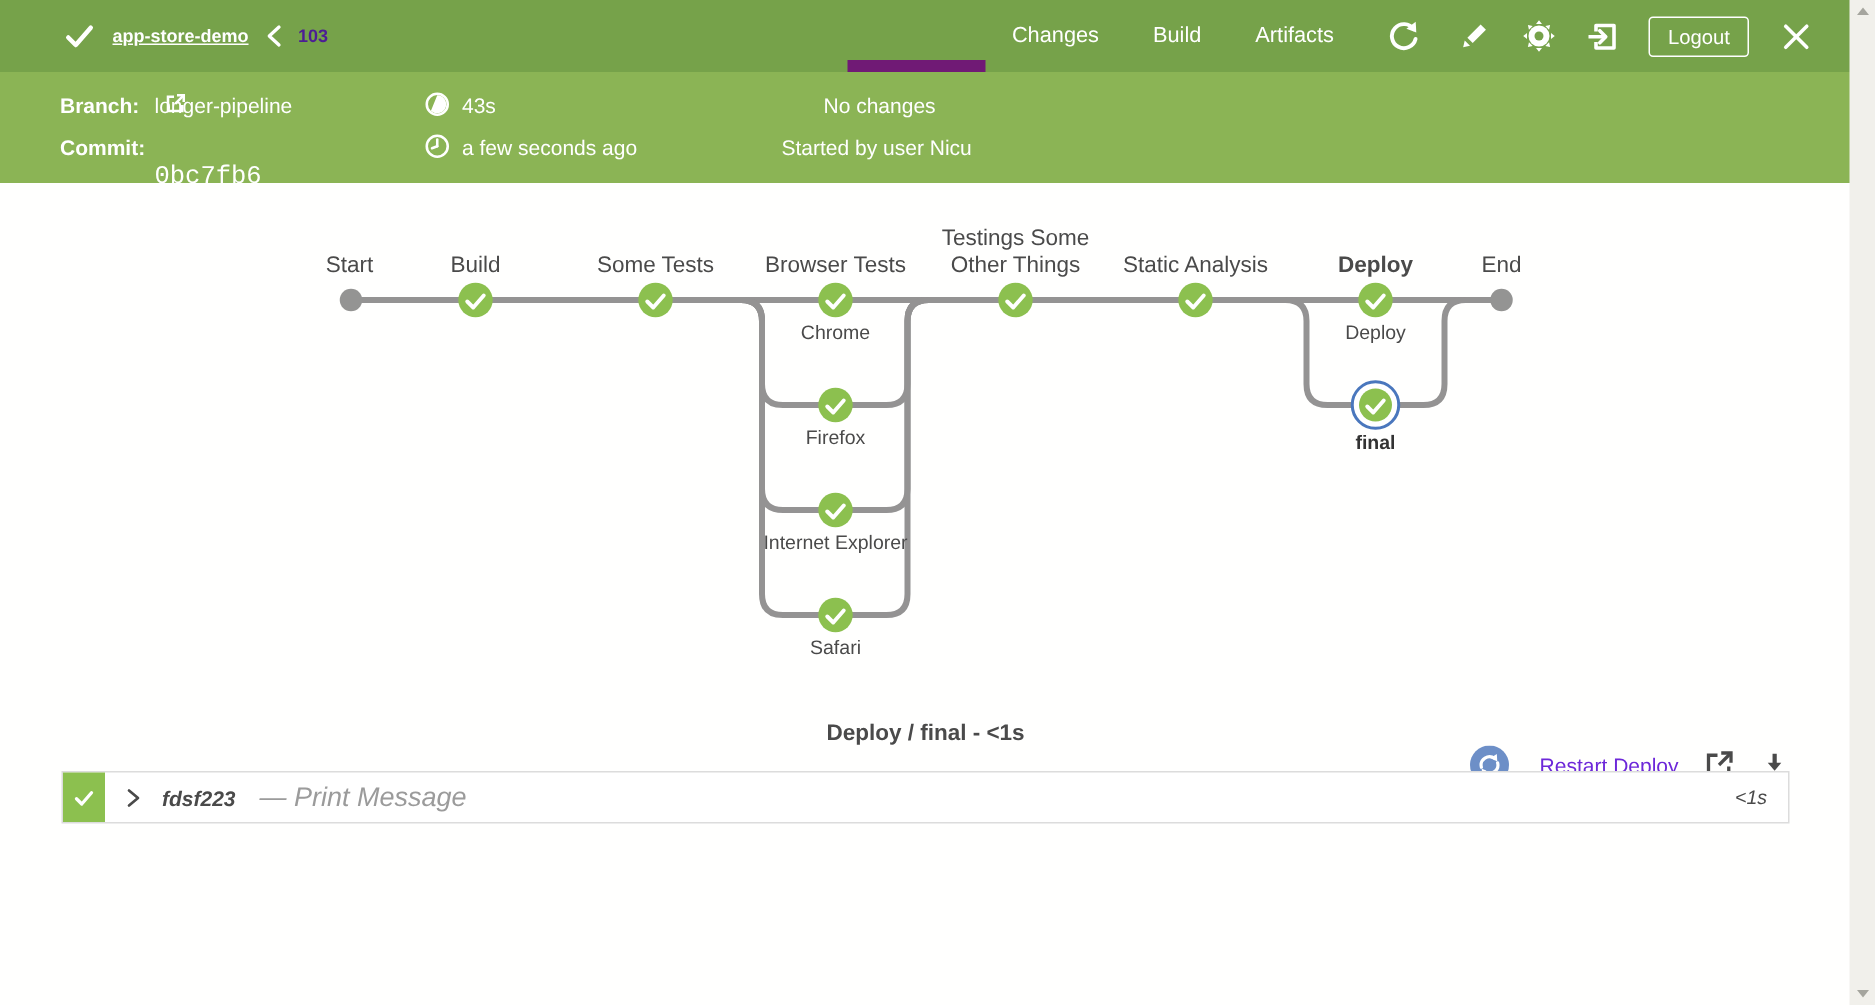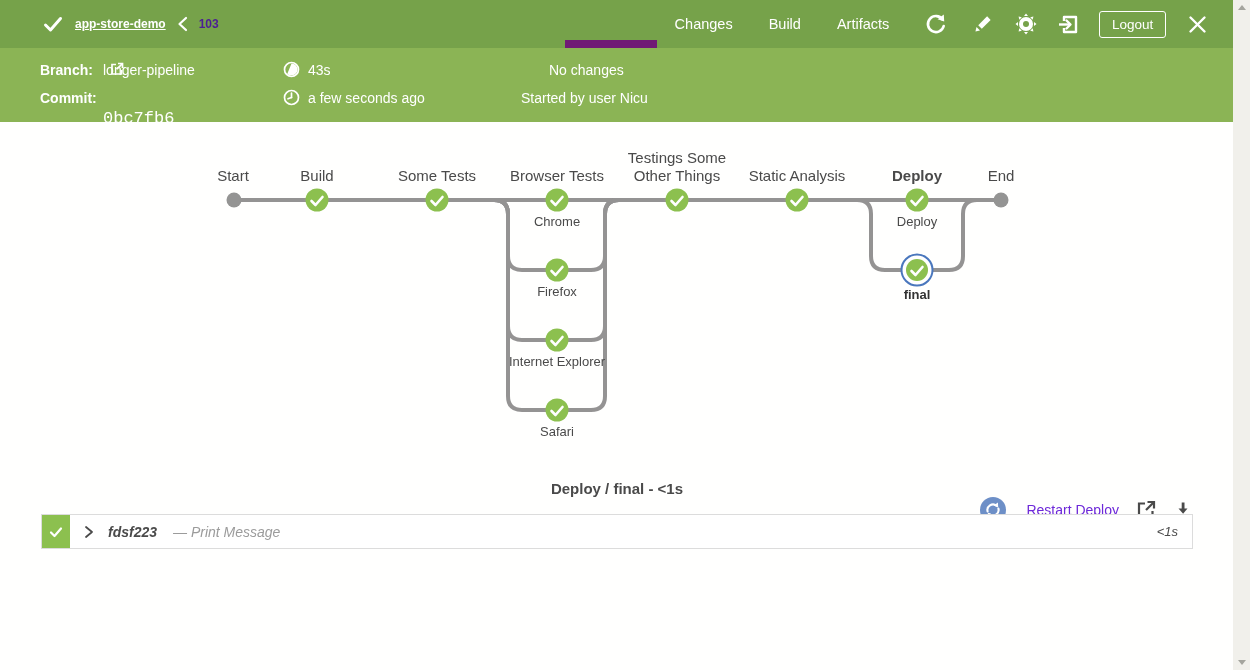--- a/index.html
+++ b/index.html
@@ -37,21 +37,21 @@
   .detail-header{position:absolute;left:41px;right:57px;top:480px;height:30px;display:flex;align-items:center;flex-direction:column;}
   .detail-title{font-size:15px;font-weight:bold;color:#4A4A4A;}
   .detail-actions{margin-left:auto;display:flex;align-items:center;gap:17px;}
   .restart{display:flex;align-items:center;gap:20px;color:#6d28d9;font-size:14px;cursor:pointer;}
   .restart-label{text-decoration:underline;}
   .log-row{position:absolute;left:41px;right:57px;top:514px;height:35px;border:1px solid #DCDCDC;
     background:#fff;display:flex;align-items:center;box-sizing:border-box;cursor:pointer;font-style:italic;}
   .log-status{width:28px;height:100%;background:#8CC04F;display:flex;align-items:center;justify-content:center;flex:none;}
   .log-chevron{margin-left:14px;display:flex;}
   .log-id{margin-left:14px;font-weight:bold;font-size:14px;color:#4A4A4A;}
-  .log-desc{margin-left:16px;font-size:14px;color:#9B9B9B;}
+  .log-desc{margin-left:16px;font-size:18px;color:#9B9B9B;}
   .log-duration{margin-left:auto;margin-right:14px;font-size:13px;color:#4A4A4A;}
   
   .scrollbar{position:absolute;top:0;right:0;width:17px;height:670px;background:#F1F0EB;z-index:20;
     display:flex;flex-direction:column;justify-content:space-between;align-items:center;
     padding:5px 0;box-sizing:border-box;}
   .sb-arrow{width:0;height:0;border-left:4px solid transparent;border-right:4px solid transparent;cursor:pointer;}
   .sb-up{border-bottom:5px solid #A5A59E;}
   .sb-down{border-top:5px solid #A5A59E;}
 </style>
 </head>

